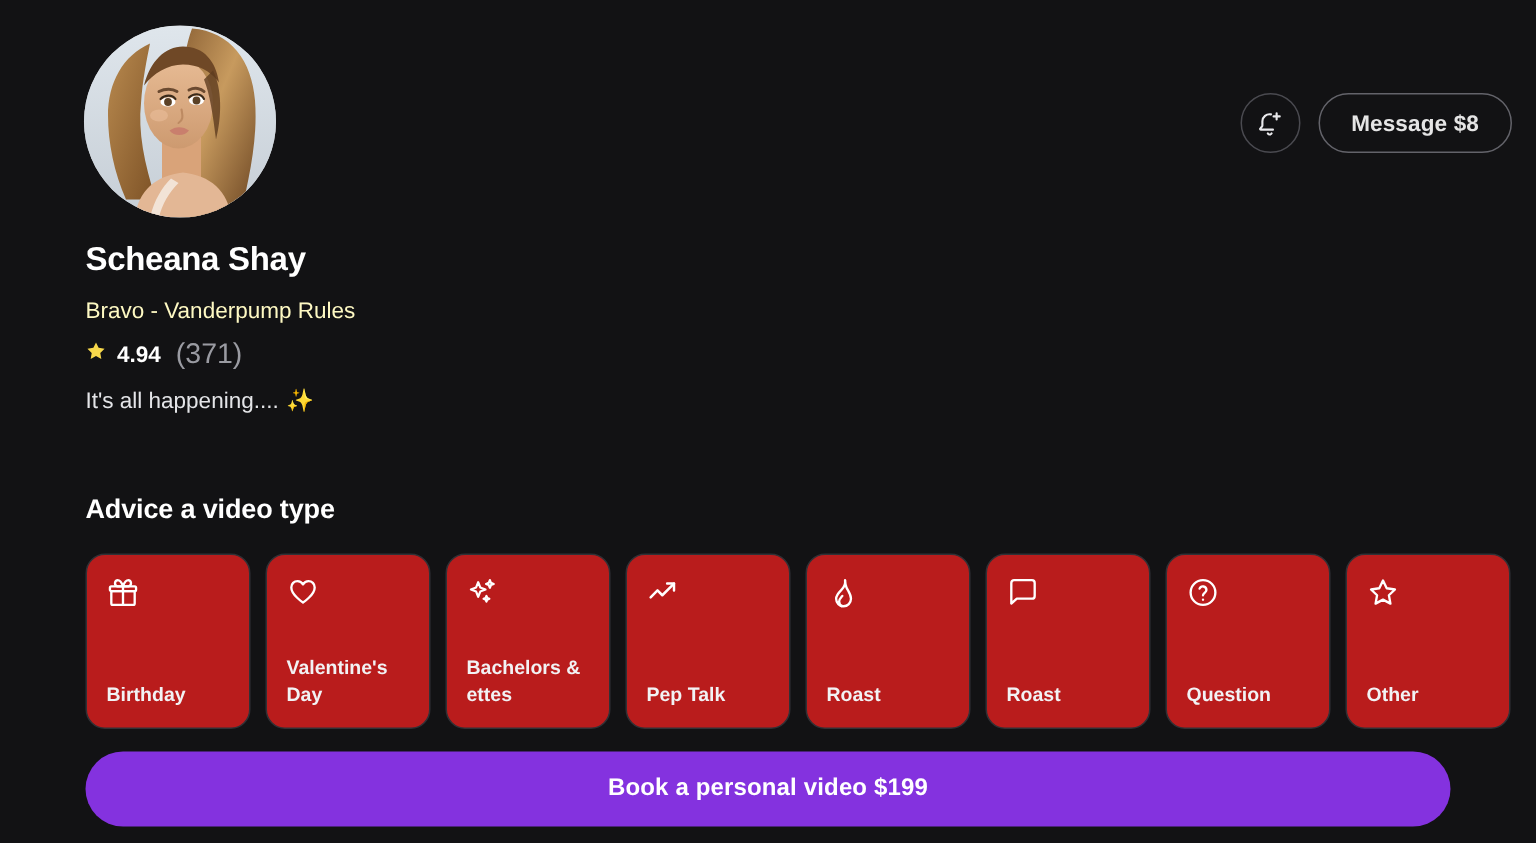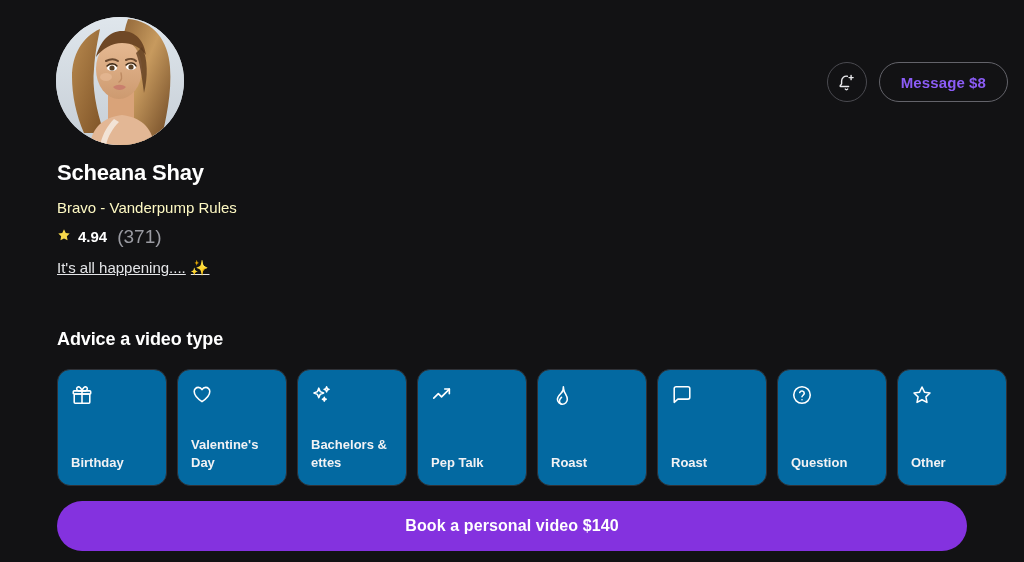--- a/index.html
+++ b/index.html
@@ -41,21 +41,21 @@
     cursor: pointer;
   }
   .bell-btn svg { display:block; }
 
   .message-btn {
     height: 40px;
     padding: 12px 21px;
     border-radius: 999px;
     border: 1px solid #63636a;
     background: transparent;
-    color: #8b5cf6;
+    color: #e5e5e5;
     font-size: 15px;
     font-weight: bold;
     letter-spacing: 0.1px;
     display: flex;
     align-items: center;
     justify-content: center;
     cursor: pointer;
     font-family: "Liberation Sans", sans-serif;
   }
 
@@ -102,21 +102,20 @@
   .rating-count { font-size: 19px; color: #9a9ba2; margin-left: 3px; }
 
   .tagline {
     margin-top: 10px;
     font-size: 15px;
     color: #e4e5e8;
     line-height: 22px;
     display: flex;
     align-items: center;
     gap: 5px;
-    text-decoration: underline;
   }
   .spark-emoji { color: #f7d84b; font-size: 15px; }
 
   
   .section-title {
     position: absolute;
     left: 57px;
     top: 329px;
     font-size: 18px;
     font-weight: bold;
@@ -130,21 +129,21 @@
     left: 57px;
     top: 369px;
     display: flex;
     gap: 10px;
   }
 
   .card {
     width: 110px;
     height: 117px;
     border-radius: 13px;
-    background: #0369a1;
+    background: #b91c1c;
     border: 1px solid #303136;
     padding: 14px 13px 13px 13px;
     display: flex;
     flex-direction: column;
     justify-content: space-between;
     cursor: pointer;
     gap: 16px;
   }
   .card-icon {
     width: 22px;
@@ -360,16 +359,16 @@
         <svg width="22" height="22" viewBox="0 0 24 24" fill="none" stroke="#ffffff" stroke-width="1.7" stroke-linecap="round" stroke-linejoin="round">
           <path d="M12 3.3l2.7 5.6 6 .9-4.4 4.2 1.1 6.1L12 17.2 6.6 20.1l1.1-6.1L3.3 9.8l6-.9z"></path>
         </svg>
       </span>
       <span class="card-label">Other</span>
     </div>
 
   </div>
 
   <div class="cta">
-    <span>Book a personal video $140</span>
+    <span>Book a personal video $199</span>
   </div>
 
 </div>
 
 </body></html>

